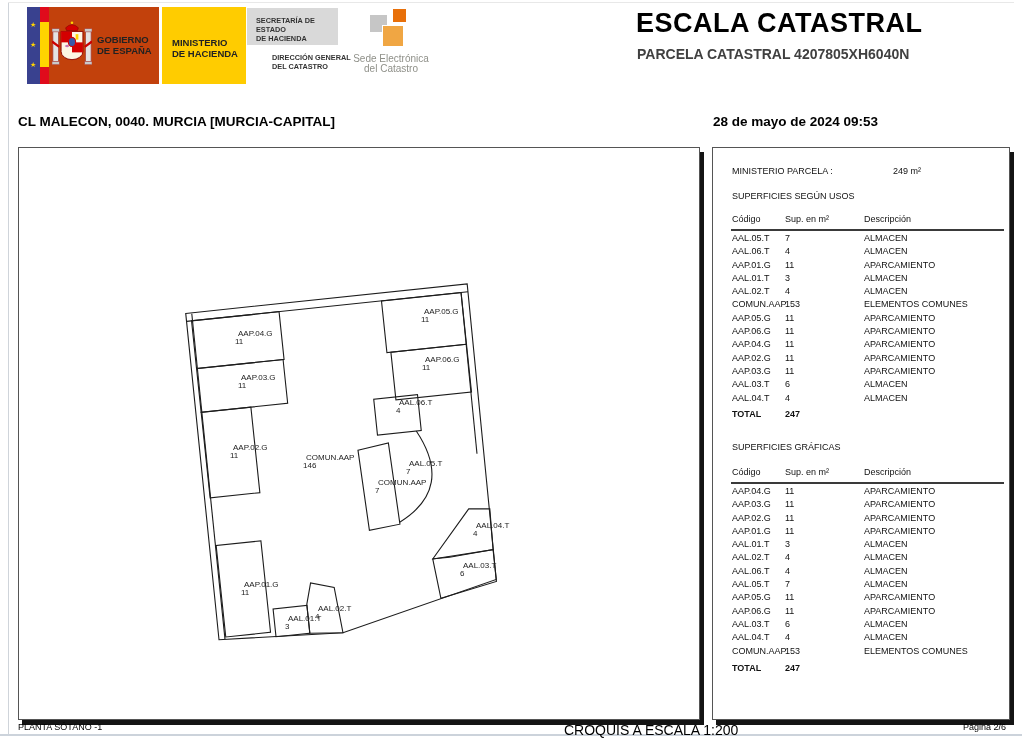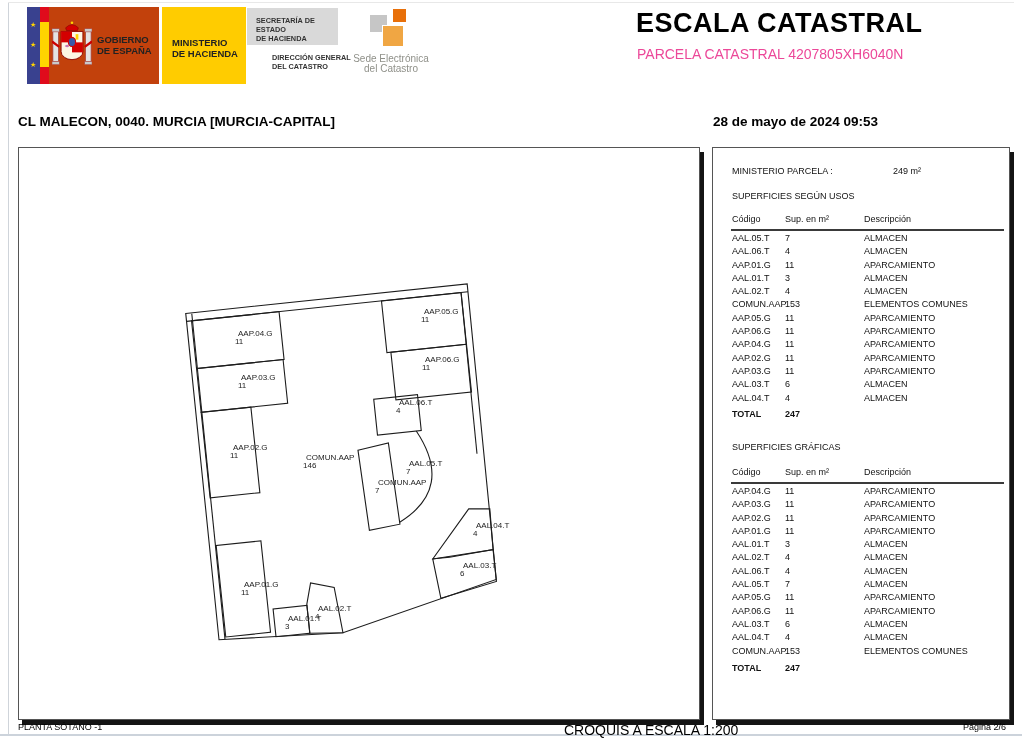--- a/index.html
+++ b/index.html
@@ -28,21 +28,21 @@
   .sec-box{left:247px;top:8px;width:91px;height:37px;background:#d9d9d9;}
   .sec-text{font-weight:bold;font-size:7.3px;line-height:9px;color:#333;margin:8px 0 16px 9px;}
   .dir-text{left:256px;top:53px;font-weight:bold;font-size:7.3px;line-height:9px;color:#333;margin-left:16px;}
   .sede{left:362px;top:6px;width:58px;height:74px;}
   .sede .sq{position:absolute;}
   .sede-gray{left:8px;top:9px;width:17px;height:17px;background:#c6c6c6;}
   .sede-odark{left:31px;top:3px;width:13px;height:13px;background:#e8700a;}
   .sede-olight{left:21px;top:20px;width:20px;height:20px;background:#f0a643;box-shadow:-1px -1px 0 #fff;}
   .sede-text{position:absolute;left:-14px;top:48px;width:86px;text-align:center;color:#8f9089;font-size:10px;line-height:10px;}
   .doc-title{left:636px;top:8px;font-size:27px;font-weight:bold;letter-spacing:.5px;color:#000;}
-  .doc-subtitle{left:637px;top:46px;font-size:14px;font-weight:normal;color:#ec4899;}
+  .doc-subtitle{left:637px;top:46px;font-size:14px;font-weight:bold;color:#404040;}
   .address{left:18px;top:114px;font-size:13.5px;font-weight:bold;color:#000;}
   .datetime{left:713px;top:114px;font-size:13.5px;font-weight:bold;color:#000;}
 
   
   .frame{border:1px solid #555;background:#fff;box-shadow:4px 5px 0 #141414;}
   .plan-box{left:18px;top:147px;width:680px;height:571px;}
   .panel-box{left:712px;top:147px;width:296px;height:571px;font-size:9px;color:#111;}
 
   
   .plan-box svg{position:absolute;left:0;top:0;}

